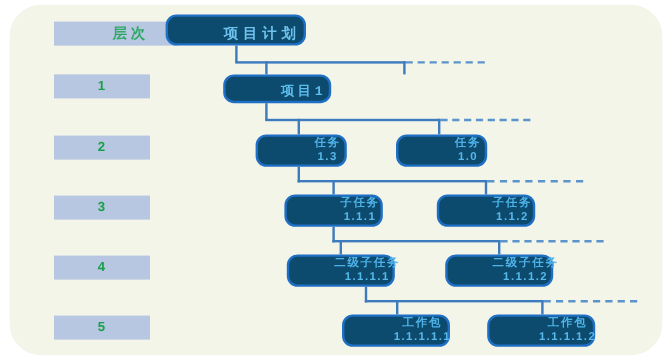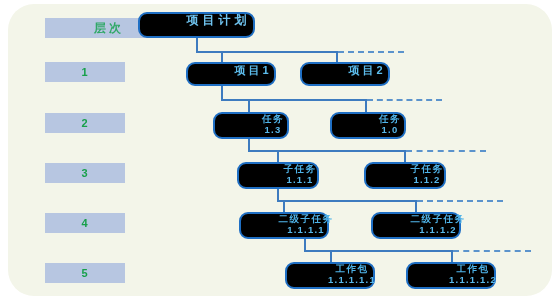--- a/index.html
+++ b/index.html
@@ -47,50 +47,51 @@
     letter-spacing: 3px;
     font-size: 12px;
   }
 
   
   .node {
     position: absolute;
     box-sizing: border-box;
     border: 2px solid #1f6fc4;
     border-radius: 9px;
-    background: #000000;
+    background: #0c4a6e;
     color: #4fb3e8;
     text-align: center;
     font-size: 9.5px;
     font-weight: bold;
     letter-spacing: 1.5px;
     display: flex;
     flex-direction: column;
     align-items: center;
-    justify-content: flex-start;
+    justify-content: flex-end;
     line-height: 1.15;
     z-index: 3;
     padding-left: 44px;
   }
   .node .ttl { display: block; white-space: nowrap; }
   .node .num {
     display: block;
     white-space: nowrap;
     letter-spacing: 1.2px;
     color: #58b8ea;
   }
   .node.root {
     font-size: 12px;
     letter-spacing: 4px;
     color: #6fc3ef;
   }
   .node.lvl1 {
     font-size: 11px;
     letter-spacing: 3px;
     color: #5cbcec;
+    font-family: Liberation Mono, monospace;
   }
 
   
   .h-line {
     position: absolute;
     height: 2px;
     background: #3d7bbf;
     z-index: 1;
   }
   .v-line {
@@ -149,23 +150,20 @@
   <div class="v-line" style="left:330px; top:250px; height:12px;"></div>
   <div class="v-line" style="left:451px; top:250px; height:12px;"></div>
 
   <div class="node root" style="left:138px; top:12px; width:117px; height:26px;">
     <span class="ttl">项目计划</span>
   </div>
 
   <div class="node lvl1" style="left:186px; top:62px; width:90px; height:24px;">
     <span class="ttl">项目1</span>
   </div>
-  <div class="node lvl1" style="left:300px; top:62px; width:90px; height:24px;">
-    <span class="ttl">项目2</span>
-  </div>
 
   <div class="node" style="left:213px; top:112px; width:76px; height:27px;">
     <span class="ttl">任务</span>
     <span class="num">1.3</span>
   </div>
   <div class="node" style="left:330px; top:112px; width:76px; height:27px;">
     <span class="ttl">任务</span>
     <span class="num">1.0</span>
   </div>
 

